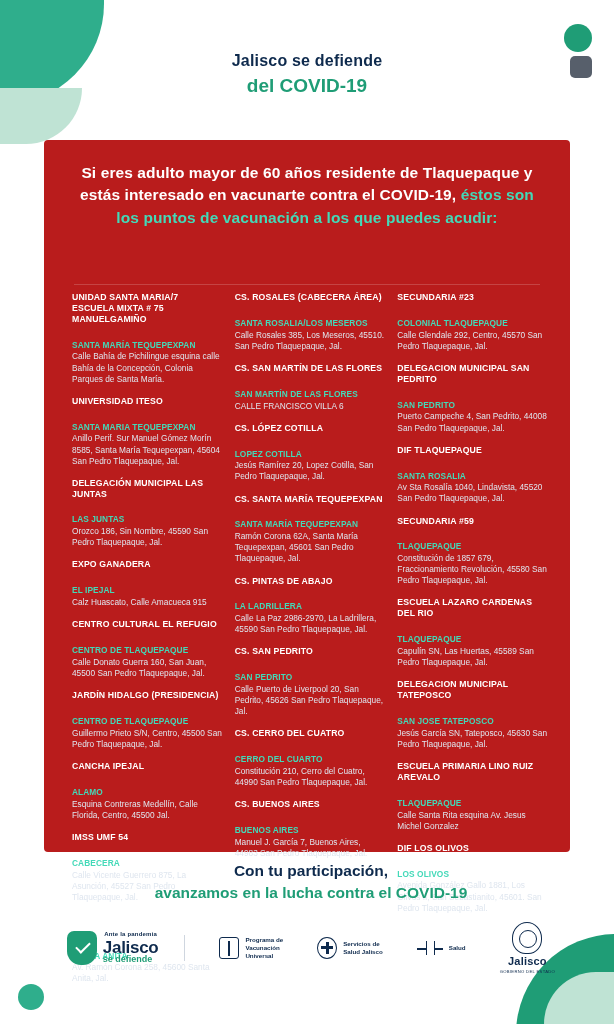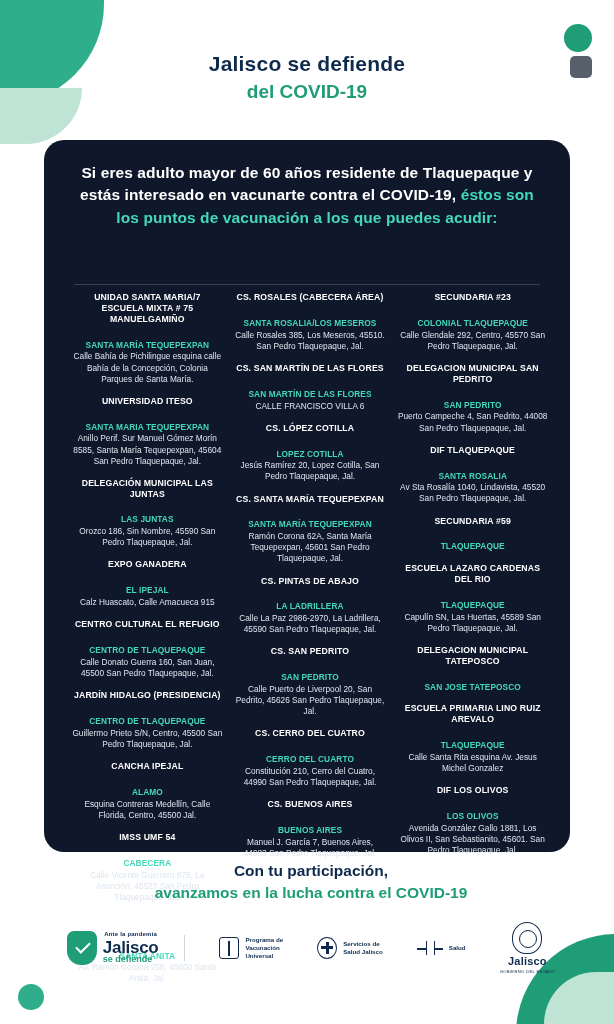--- a/index.html
+++ b/index.html
@@ -64,38 +64,38 @@
   }
 
   
   .header {
     position: absolute;
     top: 52px; left: 0; right: 0;
     text-align: center;
   }
   .header .line1 {
     color: #0e2a4d;
-    font-size: 21px;
+    font-size: 16px;
     font-weight: bold;
     letter-spacing: .2px;
   }
   .header .line2 {
     color: #1f9d76;
     font-size: 19px;
     font-weight: bold;
     margin-top: 5px;
   }
 
   
   .panel {
     position: absolute;
     left: 44px; top: 140px;
     width: 526px; height: 712px;
-    background: #0f172a;
-    border-radius: 20px;
+    background: #b91c1c;
+    border-radius: 4px;
     color: #ffffff;
   }
   .panel-intro {
     padding: 22px 34px 0 34px;
     text-align: center;
     font-size: 15.5px;
     font-weight: bold;
     line-height: 1.45;
     letter-spacing: .1px;
   }
@@ -107,21 +107,20 @@
     top: 144px;
     height: 1px;
     background: rgba(255,255,255,0.18);
   }
 
   .columns {
     position: absolute;
     top: 152px; left: 28px; right: 22px; bottom: 10px;
     display: flex;
     gap: 12px;
-    text-align: center;
   }
   .col { width: 33.33%; }
 
   .entry { margin-bottom: 11px; }
   .entry .name {
     color: #ffffff;
     font-size: 8.7px;
     font-weight: bold;
     line-height: 1.25;
     letter-spacing: .15px;
@@ -409,29 +408,31 @@
           <div class="addr">Puerto Campeche 4, San Pedrito, 44008 San Pedro Tlaquepaque, Jal.</div>
         </div>
         <div class="entry">
           <div class="name">DIF TLAQUEPAQUE</div>
           <div class="region">SANTA ROSALIA</div>
           <div class="addr">Av Sta Rosalía 1040, Lindavista, 45520 San Pedro Tlaquepaque, Jal.</div>
         </div>
         <div class="entry">
           <div class="name">SECUNDARIA #59</div>
           <div class="region">TLAQUEPAQUE</div>
+          <div class="addr">Constitución de 1857 679, Fraccionamiento Revolución, 45580 San Pedro Tlaquepaque, Jal.</div>
         </div>
         <div class="entry">
           <div class="name">ESCUELA LAZARO CARDENAS DEL RIO</div>
           <div class="region">TLAQUEPAQUE</div>
           <div class="addr">Capulín SN, Las Huertas, 45589 San Pedro Tlaquepaque, Jal.</div>
         </div>
         <div class="entry">
           <div class="name">DELEGACION MUNICIPAL TATEPOSCO</div>
           <div class="region">SAN JOSE TATEPOSCO</div>
+          <div class="addr">Jesús García SN, Tateposco, 45630 San Pedro Tlaquepaque, Jal.</div>
         </div>
         <div class="entry">
           <div class="name">ESCUELA PRIMARIA LINO RUIZ AREVALO</div>
           <div class="region">TLAQUEPAQUE</div>
           <div class="addr">Calle Santa Rita esquina Av. Jesus Michel Gonzalez</div>
         </div>
         <div class="entry">
           <div class="name">DIF LOS OLIVOS</div>
           <div class="region">LOS OLIVOS</div>
           <div class="addr">Avenida González Gallo 1881, Los Olivos II, San Sebastianito, 45601. San Pedro Tlaquepaque, Jal.</div>

